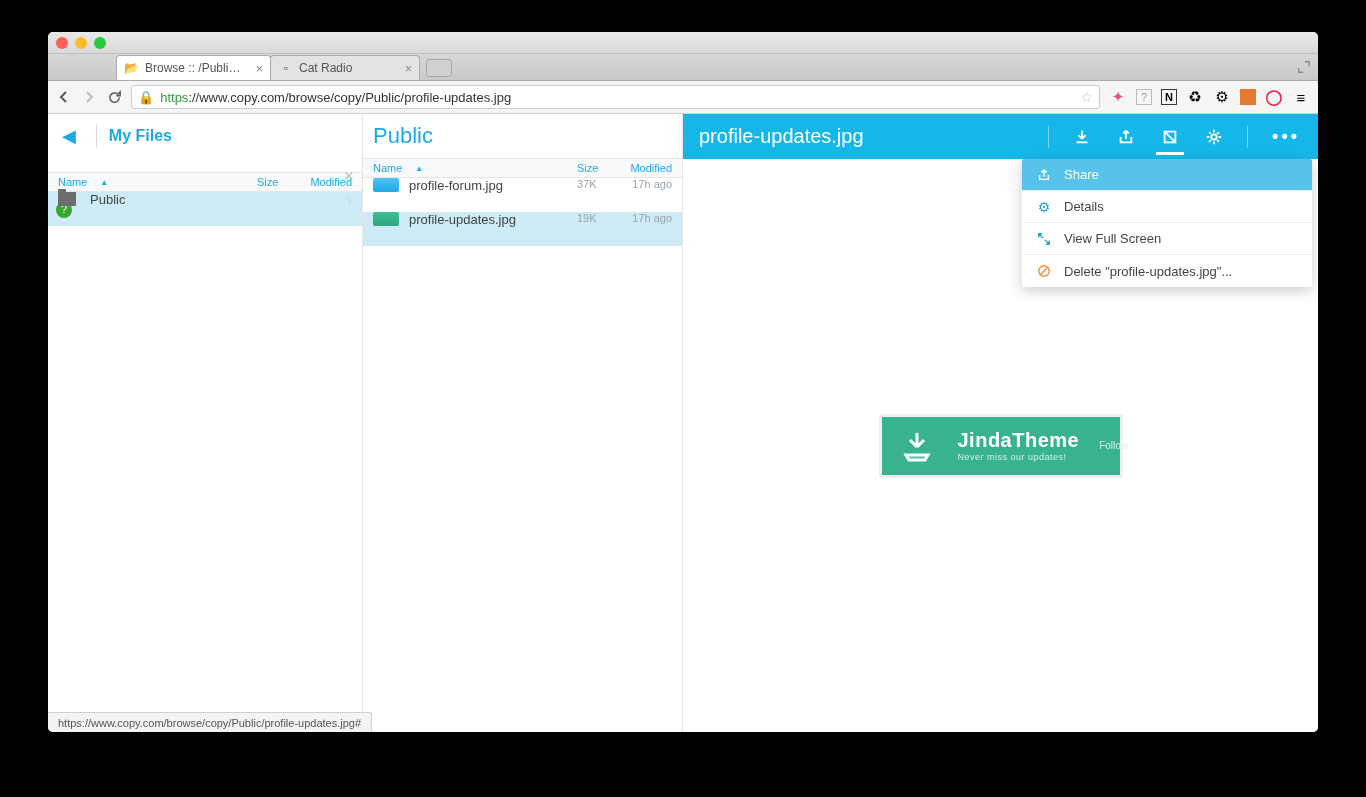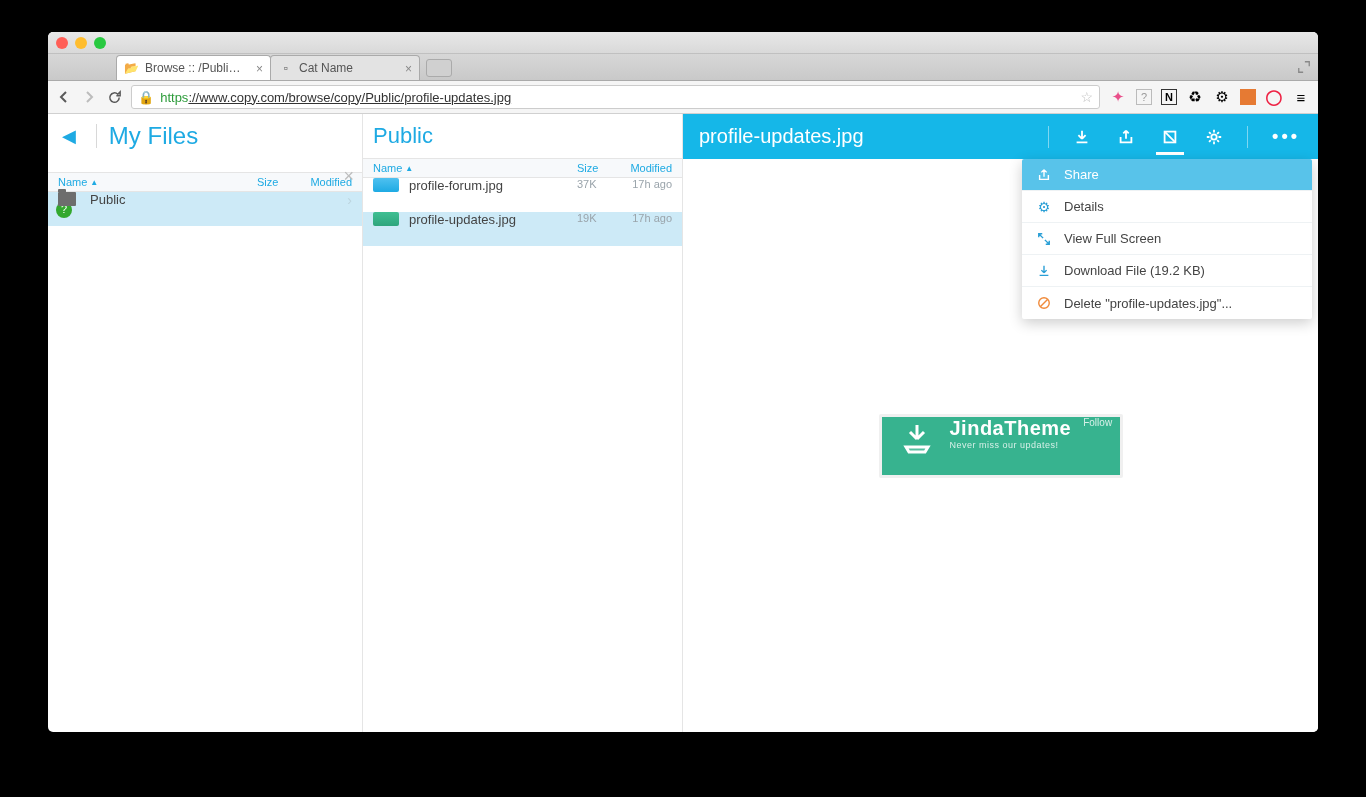--- a/index.html
+++ b/index.html
@@ -16,36 +16,36 @@
 .tab .close { position:absolute; right:7px; top:6px; font-size:12px; color:#888; }
 .tab .label { white-space:nowrap; overflow:hidden; text-overflow:ellipsis; }
 .newtab { width:26px; height:18px; background:#d0d0d0; border:1px solid #aaa; border-radius:3px; margin-left:7px; margin-bottom:3px; }
 .max-icon{ position:absolute; right:7px; top:6px; width:14px; height:14px; color:#888;}
 .toolbar { height:33px; background:#f5f5f5; border-bottom:1px solid #d0d0d0; display:flex; align-items:center; padding:0 8px; gap:9px; }
 .nav-btn { width:16px; height:16px; color:#6b6b6b; display:flex; align-items:center; justify-content:center; }
 .nav-btn.disabled{ color:#bcbcbc; }
 .addrbar { flex:1; height:24px; background:#fff; border:1px solid #ccc; border-radius:3px; display:flex; align-items:center; padding:0 6px; font-size:13px; color:#333; }
 .lock { color:#2c9b3a; margin-right:6px; font-size:13px; }
 .url-https { color:#2c9b3a; }
-.url-rest { color:#333;text-decoration:underline; }
+.url-rest { color:#333; }
 .star { margin-left:auto; color:#bdbdbd; font-size:14px; }
 .ext-icons { display:flex; gap:9px; align-items:center; }
 .ext-icon { width:18px; height:18px; display:flex; align-items:center; justify-content:center; font-size:15px; }
 .app { display:flex; height: calc(100% - 82px); position:relative; }
 .col1 { width:315px; border-right:1px solid #e5e5e5; display:flex; flex-direction:column; }
 .col1-header { height:44px; display:flex; align-items:center; padding-left:14px; }
 .back-chevron{ color:#1eaae3; font-size:18px; margin-right:20px; }
 .divider-v{ width:0; border-left:1px solid #d8d8d8; height:24px; margin-right:12px;}
-.myfiles-title{ color:#1eaae3; font-size:24px; font-weight:400; }
+.myfiles-title{ color:#1eaae3; font-size:16px; font-weight:700; }
 .info-box{ padding:6px 16px 8px 16px; position:relative; font-size:13px; line-height:1.4; color:#33a82e; }
 .info-box .badge{ position:absolute; left:8px; top:44px; width:16px; height:16px; border-radius:50%; background:#33a82e; color:#fff; font-size:11px; display:flex; align-items:center; justify-content:center; }
 .info-box .text{ padding-left:26px; padding-bottom:4px;}
 .info-box .close-x{ position:absolute; right:8px; top:6px; color:#bdbdbd; font-size:18px; }
 .col-table-head{ height:20px; background:#f7f9fb; border-top:1px solid #e5e5e5; border-bottom:1px solid #e5e5e5; display:flex; align-items:center; font-size:11px; color:#1eaae3; padding:0 10px; }
-.col-table-head .th{ display:flex; align-items:center; gap:3px;}
+.col-table-head .th{ display:flex; align-items:center; gap:13px;}
 .col-table-head .th.name{ flex:1; }
 .col-table-head .th.size{ width:40px; }
 .col-table-head .th.mod{ width:55px; text-align:right; justify-content:flex-end;}
 .sort-caret{ font-size:8px; }
 .row{ height:34px; display:flex; align-items:flex-start; padding:0 10px; font-size:13px; color:#444; }
 .row.selected{ background:#cdeaf7; }
 .row .icon-cell{ width:22px; margin-right:10px; display:flex; align-items:center;}
 .row .label-cell{ flex:1; }
 .row .size-cell{ width:40px; text-align:left; color:#9aa4ab; font-size:11px;}
 .row .mod-cell{ width:55px; text-align:right; color:#9aa4ab; font-size:11px;}
@@ -59,21 +59,21 @@
 .thumb.blue{ background:linear-gradient(#4fc1f0,#1eaae3);}
 .thumb.green{ background:linear-gradient(#3fbf93,#2ea57c);}
 .col3{ flex:1; background:#fff; display:flex; flex-direction:column; position:relative;}
 .file-header{ height:45px; background:#15b7e8; display:flex; align-items:center; color:#fff; padding:0 16px; }
 .file-title{ font-size:20px; font-weight:400; flex:1;}
 .hdr-icons{ display:flex; gap:22px; align-items:center; height:100%;}
 .hdr-icon{ color:#fff; font-size:18px; display:flex; align-items:center; justify-content:center; height:100%; padding:0 2px; position:relative;}
 .hdr-icon.active::after{ content:''; position:absolute; bottom:4px; left:-3px; right:-3px; height:3px; background:#fff;}
 .hdr-sep{ width:0; border-left:1px solid rgba(255,255,255,.45); height:22px;}
 .preview-area{ flex:1; display:flex; align-items:center; justify-content:center;}
-.preview-img{ width:244px; height:64px; background:#37b38f; border:3px solid #f0f0f0; border-radius:2px; display:flex; padding:0 14px; color:#fff; gap:12px;}
+.preview-img{ width:244px; height:64px; background:#37b38f; border:3px solid #f0f0f0; border-radius:2px; display:flex; align-items:center; padding:0 14px; color:#fff; gap:20px;}
 .dl-circle{ width:42px; height:42px; display:flex; align-items:center; justify-content:center;}
 .brand-text{ font-size:20px; font-weight:bold; letter-spacing:.5px;}
 .brand-sub{ font-size:9px; letter-spacing:.5px; color:#d7f0e8;}
 .follow-badge{ margin-left:auto; text-align:right;}
 .follow-top{ font-size:10px; color:#d7f0e8;}
 .dropdown{ position:absolute; right:6px; top:45px; width:290px; background:#fff; box-shadow:0 4px 14px rgba(0,0,0,.2); border-radius:2px; overflow:hidden; z-index:10;}
 .dd-item{ height:32px; display:flex; align-items:center; padding:0 14px; font-size:13px; color:#444; gap:12px; border-bottom:1px solid #eef2f4;}
 .dd-item:last-child{ border-bottom:none;}
 .dd-item.highlight{ background:#58c3ea; color:#fff;}
 .dd-ic{ width:16px; display:flex; justify-content:center; font-size:14px;}
@@ -92,21 +92,21 @@
   </div>
 
   <div class="tabbar">
     <div class="tab active">
       <span class="favicon">📂</span>
       <span class="label">Browse :: /Public/profile-u...</span>
       <span class="close">×</span>
     </div>
     <div class="tab inactive">
       <span class="favicon">▫</span>
-      <span class="label">Cat Name</span>
+      <span class="label">Cat Radio</span>
       <span class="close">×</span>
     </div>
     <div class="newtab"></div>
     <svg class="max-icon" viewBox="0 0 16 16">
         <path d="M2 9v5h5M14 7V2H9" stroke="#888" stroke-width="1.5" fill="none"></path>
       </svg>
   </div>
 
   <div class="toolbar">
     <div class="nav-btn">
@@ -261,33 +261,28 @@
         </div>
         <div class="dd-item">
           <span class="dd-ic full">
               <svg width="14" height="14" viewBox="0 0 16 16">
                 <path d="M2 6V2h4M14 10v4h-4M2 2l5 5M14 14l-5-5" stroke="currentColor" stroke-width="1.6" fill="none"></path>
               </svg>
             </span>
           <span>View Full Screen</span>
         </div>
         <div class="dd-item">
-          <span class="dd-ic dl">
-              <svg width="14" height="14" viewBox="0 0 16 16">
-                <path d="M8 2v8m0 0l-3-3m3 3l3-3M3 13h10" stroke="currentColor" stroke-width="1.6" fill="none"></path>
-              </svg>
-            </span>
-          <span>Download File (19.2 KB)</span>
-        </div>
-        <div class="dd-item">
           <span class="dd-ic del">
               <svg width="14" height="14" viewBox="0 0 16 16">
                 <circle cx="8" cy="8" r="6" stroke="currentColor" stroke-width="1.6" fill="none"></circle>
                 <path d="M4 12L12 4" stroke="currentColor" stroke-width="1.6"></path>
               </svg>
             </span>
           <span>Delete "profile-updates.jpg"...</span>
         </div>
       </div>
     </div>
   </div>
 
+  <div class="statusbar">
+    <span>https://www.copy.com/browse/copy/Public/profile-updates.jpg#</span>
+  </div>
 </div>
 
 </body></html>

